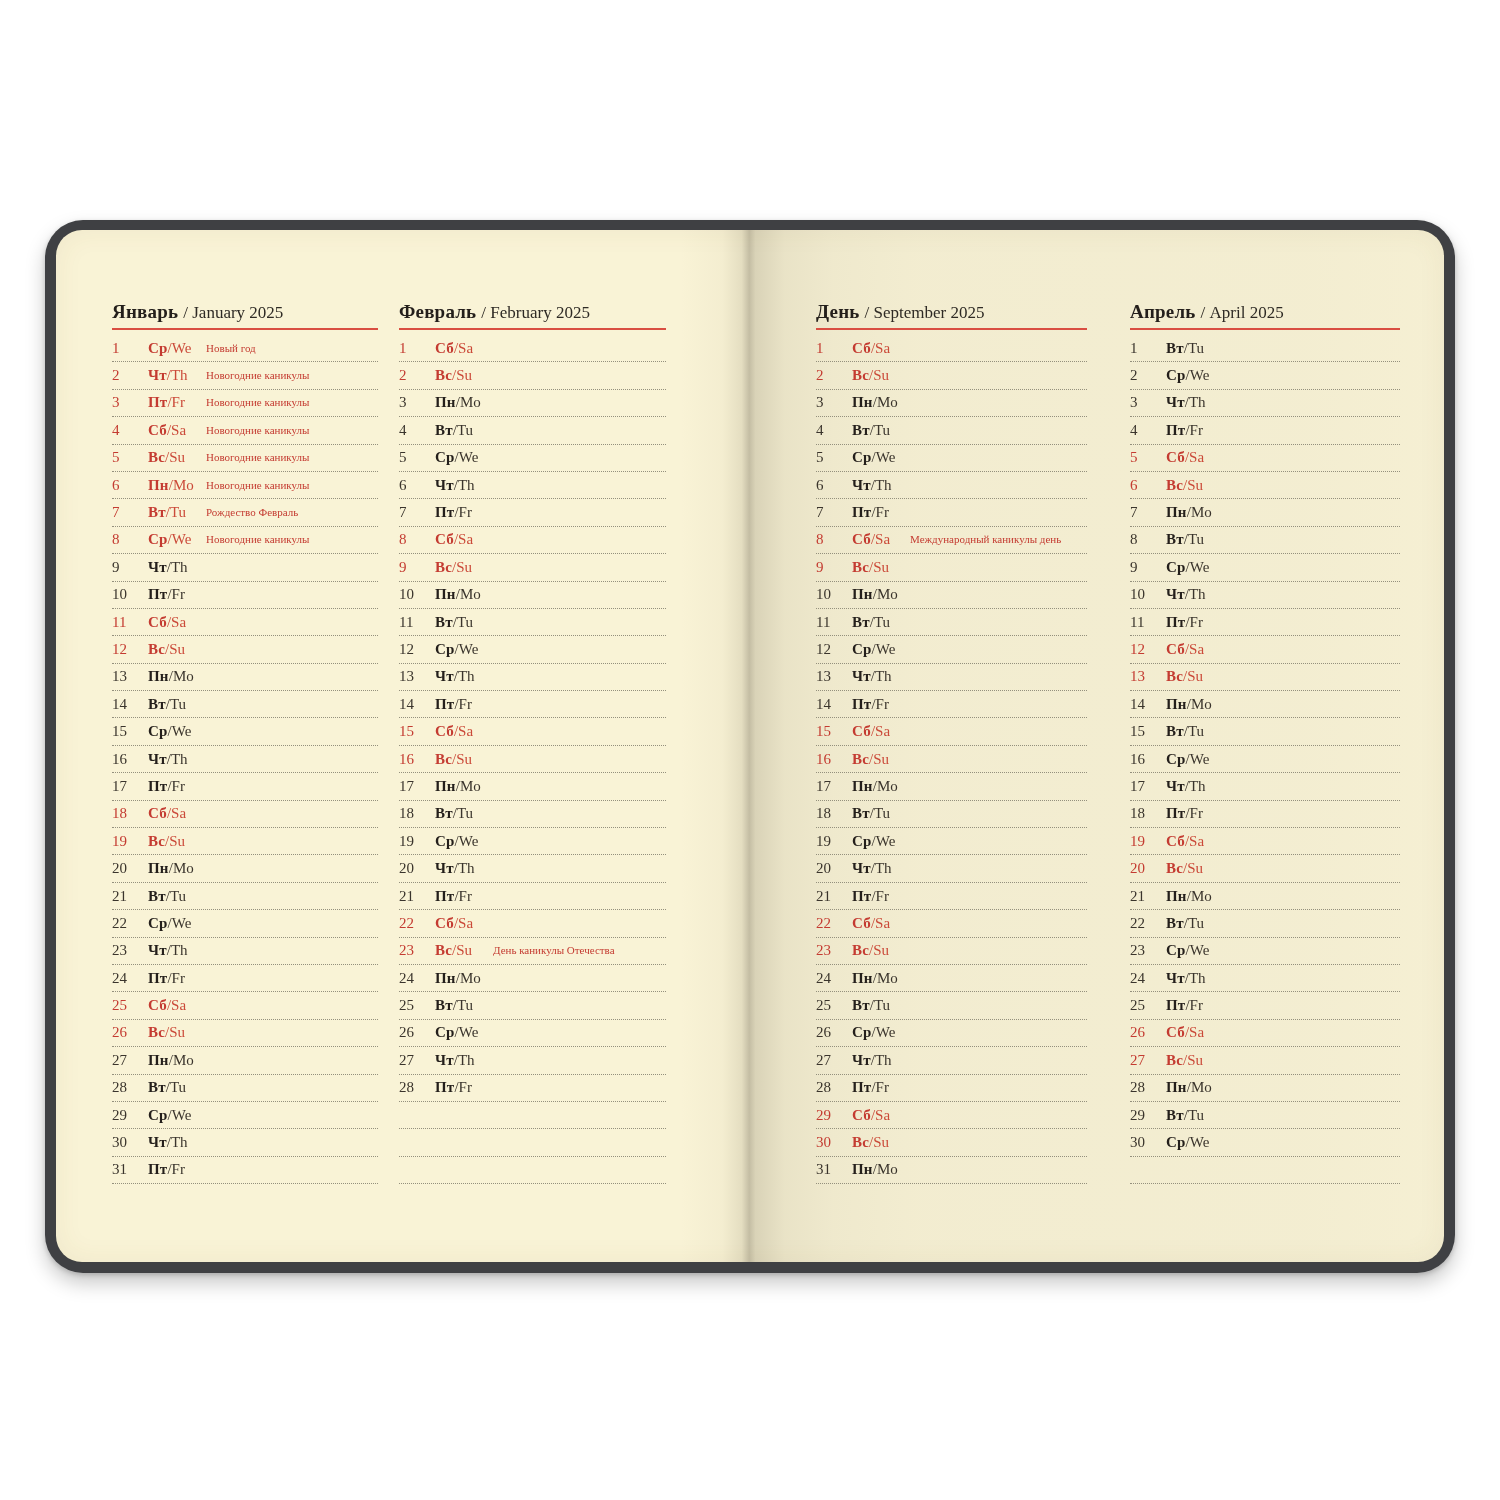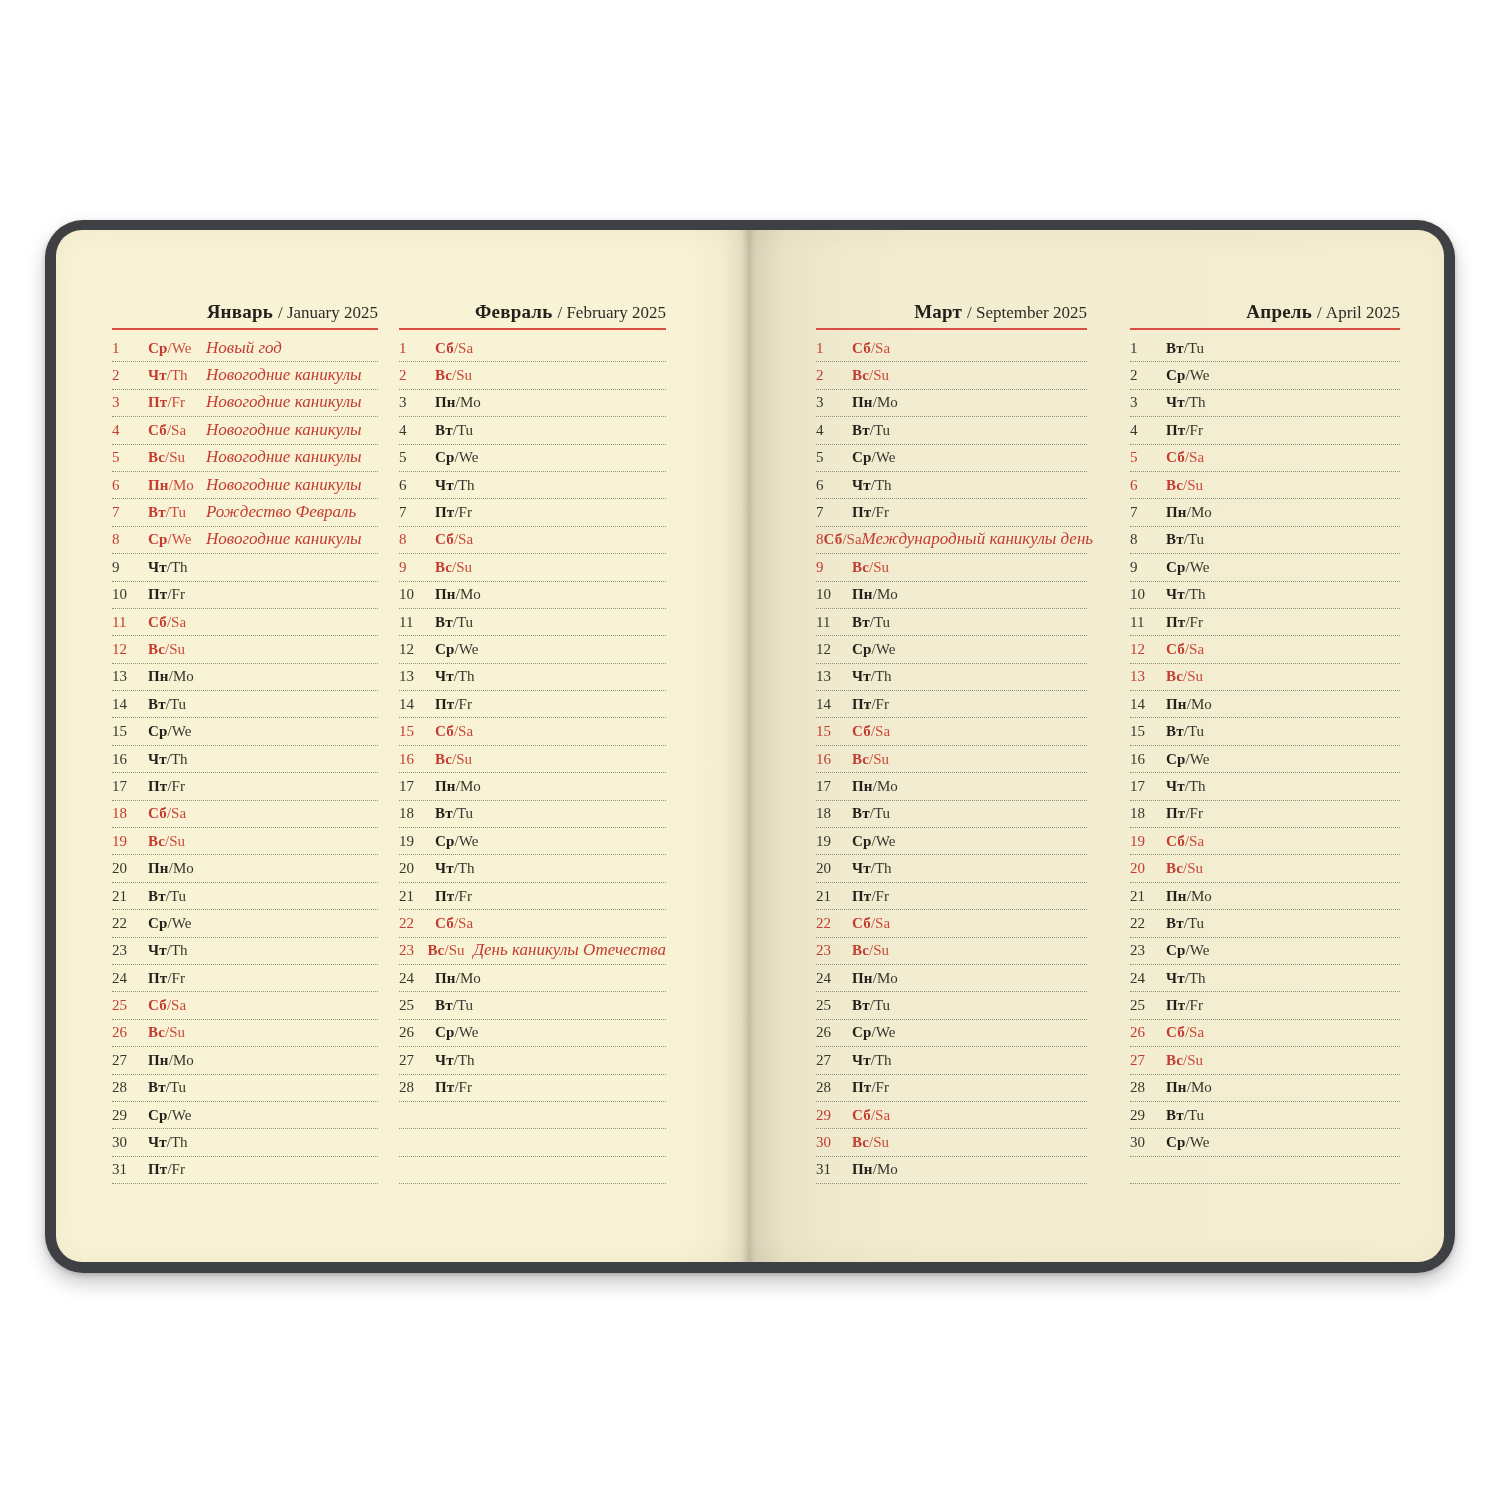--- a/index.html
+++ b/index.html
@@ -37,33 +37,33 @@
       rgba(105,97,75,0.22) 50.4%,
       rgba(138,130,106,0.14) 52.5%,
       rgba(140,134,114,0.09) 56%,
       rgba(138,133,116,0.06) 62%,
       rgba(138,133,116,0.05) 90%,
       rgba(138,133,116,0.03) 100%);
   }
   .column{position:absolute;top:301px;}
   .m-header{
     height:27px;border-bottom:2px solid var(--red-underline);
-    white-space:nowrap;line-height:22px;text-align:right;
+    white-space:nowrap;line-height:22px;
   }
   .m-ru{font-size:19px;font-weight:bold;color:var(--ink);letter-spacing:0.2px;}
   .m-en{font-size:17px;color:#2e2a24;margin-left:5px;}
   .rows{margin-top:5px;}
   .row{
     height:27.4px;box-sizing:border-box;display:flex;align-items:center;
     border-bottom:1px dotted var(--dots);
   }
   .num{width:36px;font-size:15px;color:var(--ink-soft);}
   .abbr{width:58px;font-size:15px;color:var(--ink-soft);white-space:nowrap;}
   .abbr b{font-weight:bold;color:var(--ink);letter-spacing:0.2px;}
-  .note{font-size:17px;color:var(--red);white-space:nowrap;padding-bottom:1px;font-style:italic;}
+  .note{font-size:11px;color:var(--red);white-space:nowrap;padding-bottom:1px;}
   .row.red .num{color:var(--red);}
   .row.red .abbr{color:#cb4a39;}
   .row.red .abbr b{color:var(--red);}
   .row.blank{border-bottom:1px dotted var(--dots);}
 </style>
 </head>
 <body>
 
 <div class="canvas">
   <div class="cover"></div>
@@ -330,21 +330,21 @@
           <span class="abbr"><b class="ru">Пт</b><span class="en">/Fr</span></span>
         </div>
         <div class="row blank"></div>
         <div class="row blank"></div>
         <div class="row blank"></div>
       </div>
   </div>
 
   <div class="column" style="left:816px;width:271px">
     <div class="m-header">
-      <span class="m-ru">Март</span><span class="m-en">/ September 2025</span>
+      <span class="m-ru">День</span><span class="m-en">/ September 2025</span>
     </div>
     <div class="rows">
         <div class="row red">
           <span class="num">1</span>
           <span class="abbr"><b class="ru">Сб</b><span class="en">/Sa</span></span>
         </div>
         <div class="row red">
           <span class="num">2</span>
           <span class="abbr"><b class="ru">Вс</b><span class="en">/Su</span></span>
         </div>

